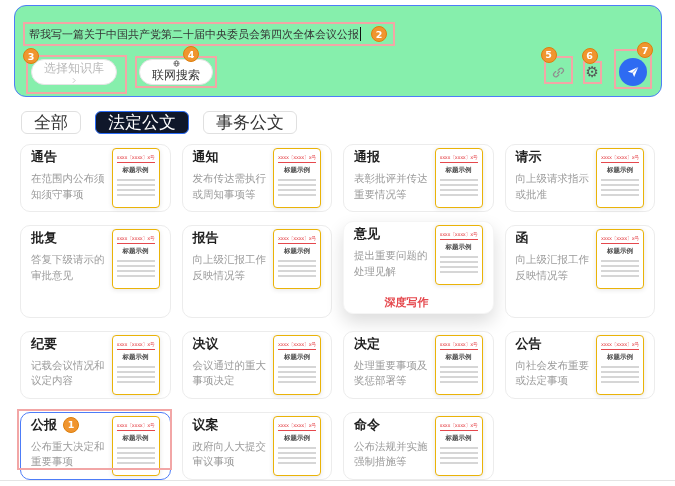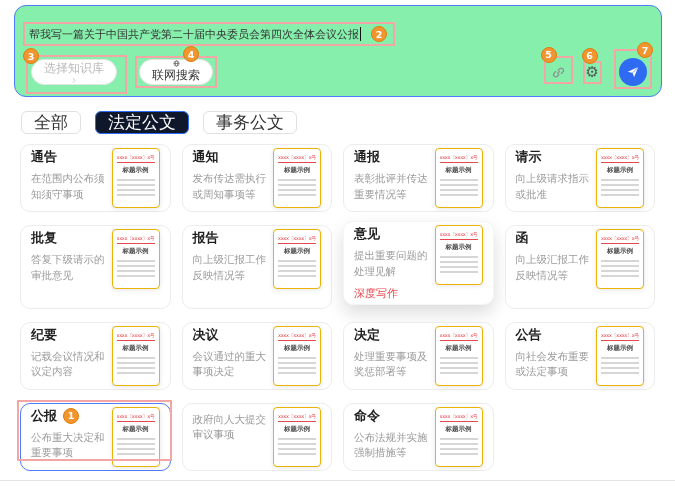--- a/index.html
+++ b/index.html
@@ -46,21 +46,21 @@
           display:grid; grid-template-columns:repeat(4,1fr); gap:13px 11px; }
   .card { position:relative; background:#fff; border:1px solid #ececec;
           border-radius:10px; padding:3px 10px; min-height:68px;
           display:flex; justify-content:space-between; gap:6px; cursor:pointer; }
   .card.elevated { box-shadow:0 8px 18px rgba(0,0,0,.14); border-color:#f5f5f5; top:-4px; }
   .card.selected { border:1.5px solid #4d7cf8; }
   .card-left { min-width:0; }
   .card-title-row { display:flex; align-items:center; gap:6px; }
   .card-title { font-size:13px; font-weight:bold; color:#1f1f1f; }
   .card-desc { margin-top:5px; font-size:10.5px; color:#9b9b9b; line-height:1.5; }
-  .deep { margin-top:6px; font-size:11px; font-weight:normal; color:#e5484d; cursor:pointer; }
+  .deep { margin-top:15px; font-size:11px; font-weight:bold; color:#e5484d; cursor:pointer;text-align:right; }
   .thumb { flex:0 0 48px; width:48px; height:60px; background:#fff; border:1px solid #eab308;
            border-radius:4px; box-shadow:0 1px 5px rgba(0,0,0,.10); padding:5px 4px 4px; }
   .thumb-no { font-size:5px; letter-spacing:-.3px; color:#e5484d; text-align:center;
               white-space:nowrap; overflow:hidden; border-bottom:1px solid #e5484d;
               padding-bottom:2px; }
   .thumb-title { margin-top:3px; font-size:6.5px; font-weight:bold; color:#444;
                  text-align:center; white-space:nowrap; overflow:hidden; }
   .thumb-lines { margin-top:4px; height:19px;
                  background:repeating-linear-gradient(#d6d6d6 0 2px, transparent 2px 5px); }
   .bottom-line { position:absolute; left:0; right:0; top:480px; border-top:1px solid #e4e4e4; }
@@ -327,20 +327,23 @@
     </div>
     <div class="thumb">
       <div class="thumb-no">xxxx〔xxxx〕x号</div>
       <div class="thumb-title">标题示例</div>
       <div class="thumb-lines"></div>
     </div>
   </div>
 
   <div class="card">
     <div class="card-left">
+      <div class="card-title-row">
+          <span class="card-title">议案</span>
+        </div>
       <div class="card-desc">政府向人大提交审议事项</div>
     </div>
     <div class="thumb">
       <div class="thumb-no">xxxx〔xxxx〕x号</div>
       <div class="thumb-title">标题示例</div>
       <div class="thumb-lines"></div>
     </div>
   </div>
 
   <div class="card">

